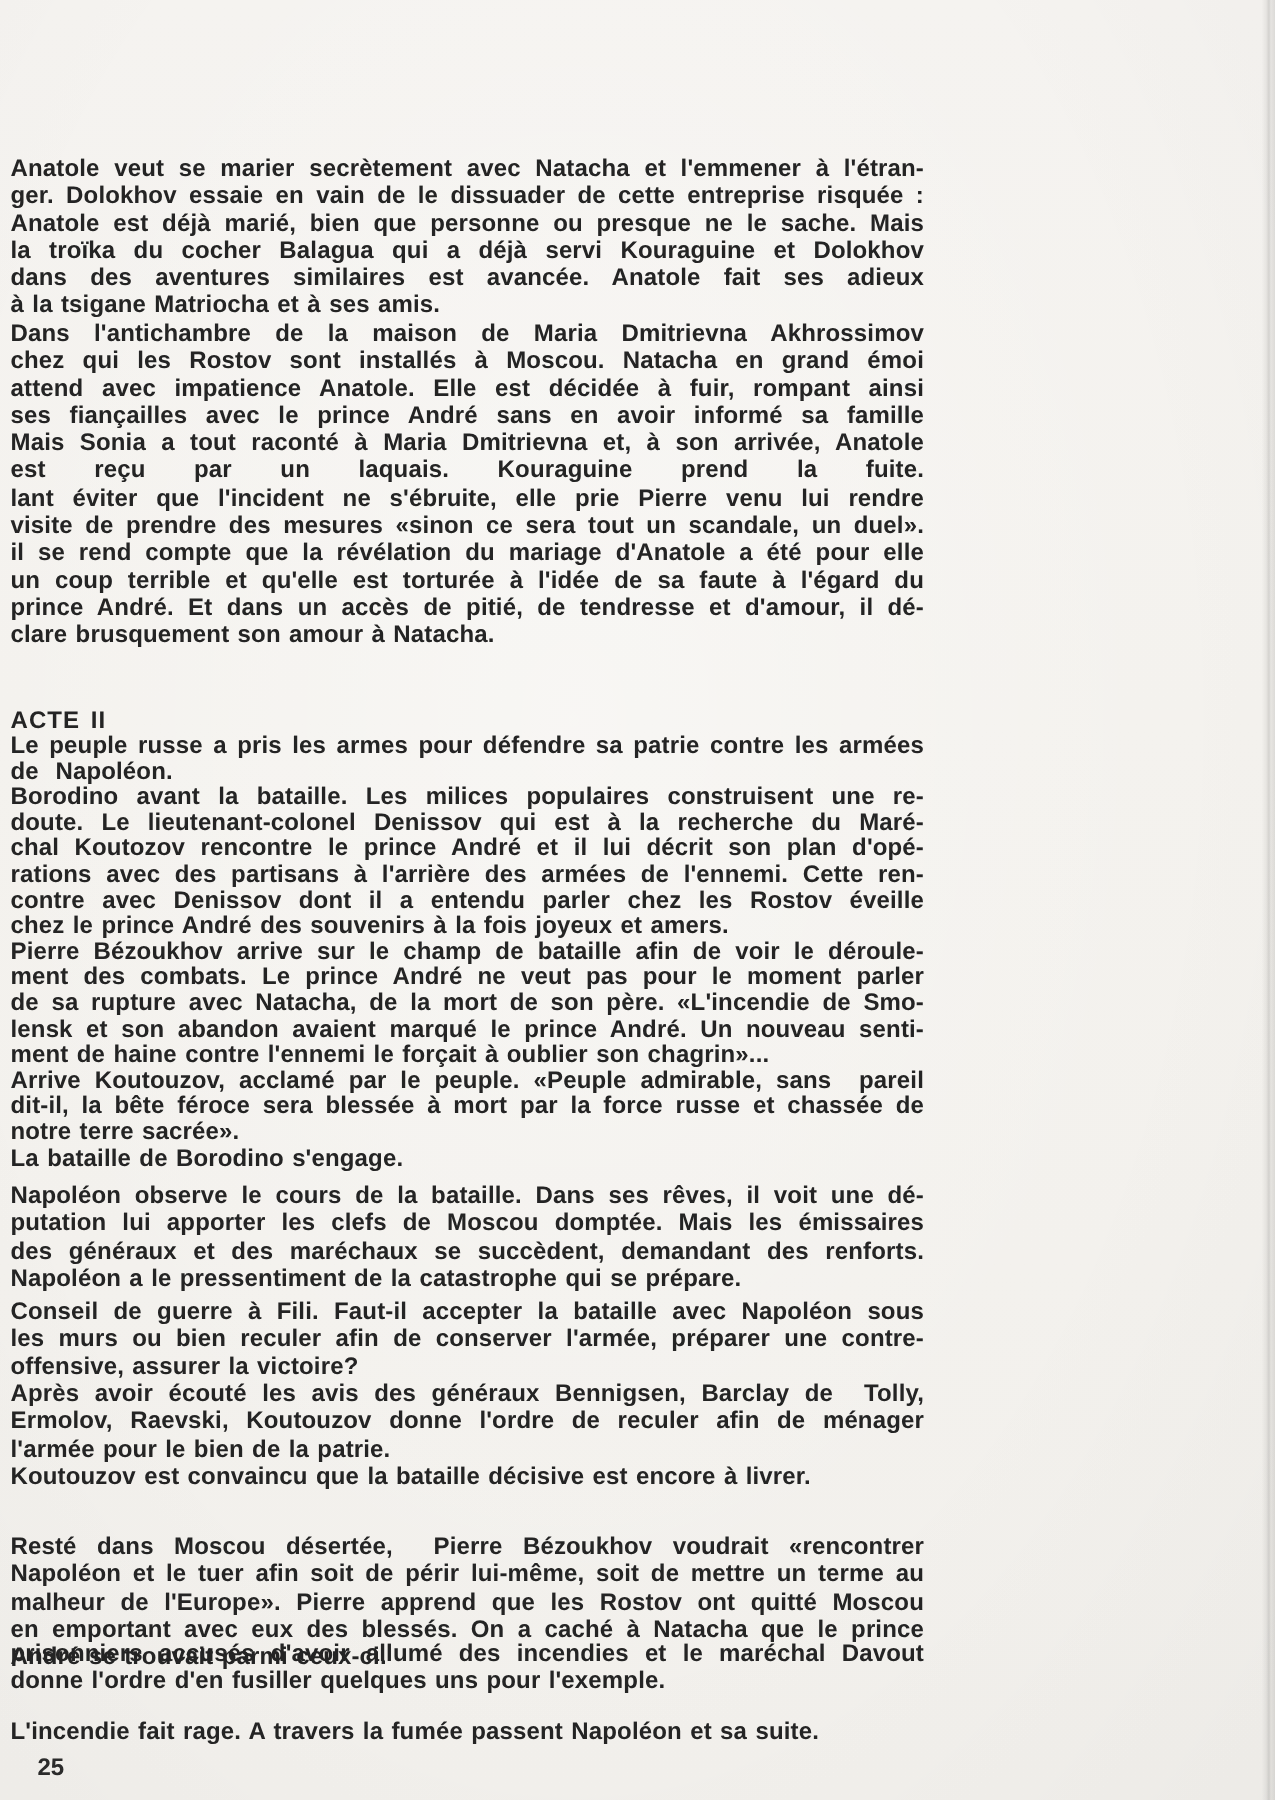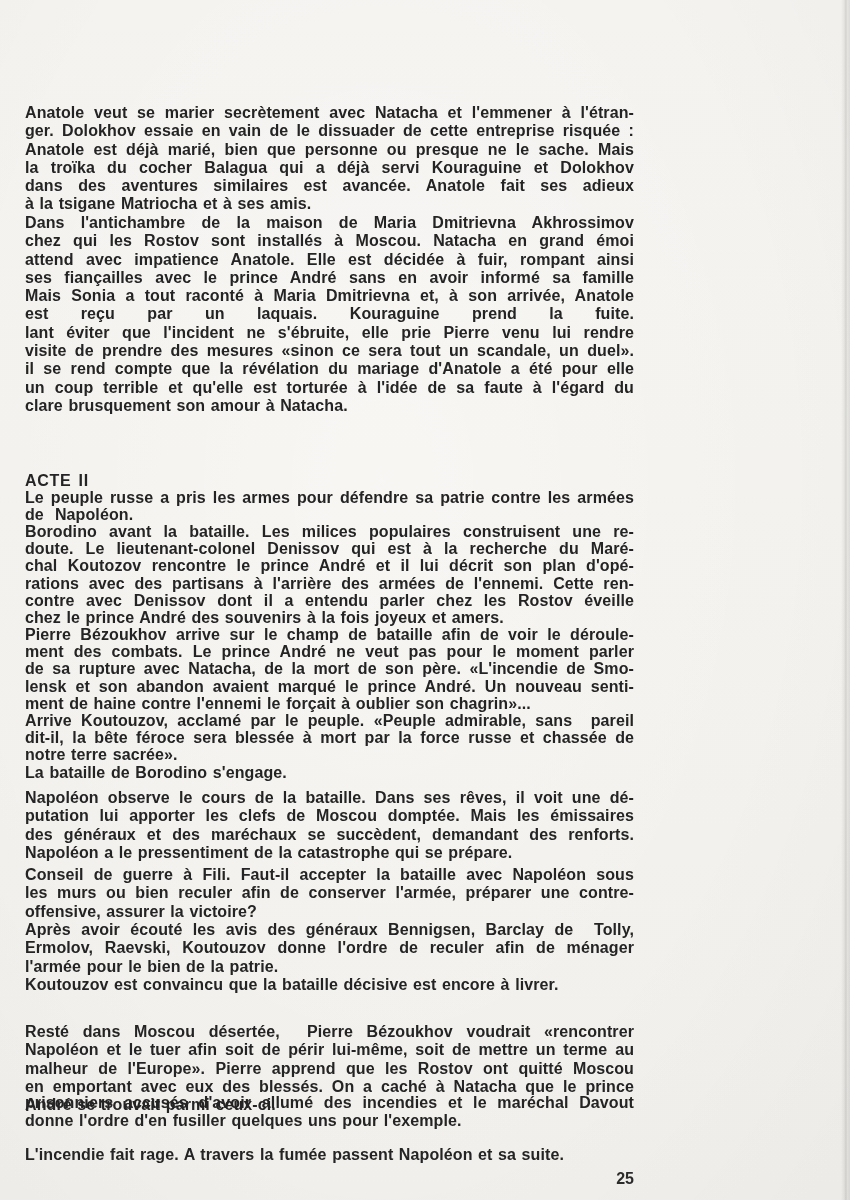--- a/index.html
+++ b/index.html
@@ -36,21 +36,21 @@
     height: 100%;
     background: linear-gradient(90deg,
       rgba(0,0,0,0.00) 0%,
       rgba(0,0,0,0.05) 35%,
       rgba(0,0,0,0.13) 55%,
       rgba(0,0,0,0.05) 70%,
       rgba(0,0,0,0.09) 100%);
   }
   #text-column {
     position: absolute;
-    left: 25px;
+    left: 7px;
     top: 0;
     width: 609px;
     height: 1200px;
   }
   .block {
     position: absolute;
     left: 0;
     width: 100%;
     color: #242424;
   }
@@ -72,21 +72,21 @@
   }
   .block.heading .line {
     letter-spacing: 0.7px;
     word-spacing: 2px;
   }
   #page-number {
     position: absolute;
     top: 1170px;
     left: 25px;
     width: 609px;
-    text-align: right;
+    text-align: left;
     padding-right: 1px;
     font-size: 16px;
     font-weight: bold;
     line-height: 18.3px;
     color: #2b2b2b;
   }
 </style>
 </head>
 <body>
 
@@ -105,20 +105,21 @@
       <div class="line">Dans l'antichambre de la maison de Maria Dmitrievna Akhrossimov</div>
       <div class="line">chez qui les Rostov sont installés à Moscou. Natacha en grand émoi</div>
       <div class="line">attend avec impatience Anatole. Elle est décidée à fuir, rompant ainsi</div>
       <div class="line">ses fiançailles avec le prince André sans en avoir informé sa famille</div>
       <div class="line">Mais Sonia a tout raconté à Maria Dmitrievna et, à son arrivée, Anatole</div>
       <div class="line">est reçu par un laquais. Kouraguine prend la fuite.</div>
       <div class="line">lant éviter que l'incident ne s'ébruite, elle prie Pierre venu lui rendre</div>
       <div class="line">visite de prendre des mesures «sinon ce sera tout un scandale, un duel».</div>
       <div class="line">il se rend compte que la révélation du mariage d'Anatole a été pour elle</div>
       <div class="line">un coup terrible et qu'elle est torturée à l'idée de sa faute à l'égard du</div>
+      <div class="line">prince André. Et dans un accès de pitié, de tendresse et d'amour, il dé-</div>
       <div class="line last">clare brusquement son amour à Natacha.</div>
     </div>
     <div class="block heading" style="top: 472px;">
       <div class="line last">ACTE II</div>
     </div>
     <div class="block tight" style="top: 489px;">
       <div class="line">Le peuple russe a pris les armes pour défendre sa patrie contre les armées</div>
       <div class="line last">de  Napoléon.</div>
     </div>
     <div class="block tight" style="top: 523px;">

